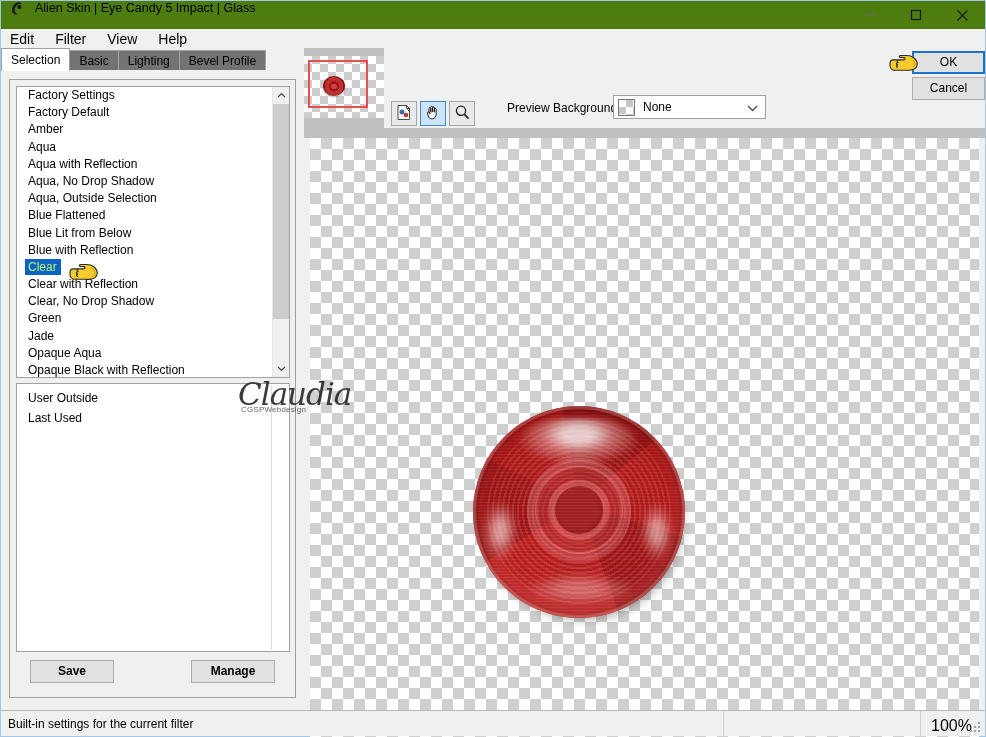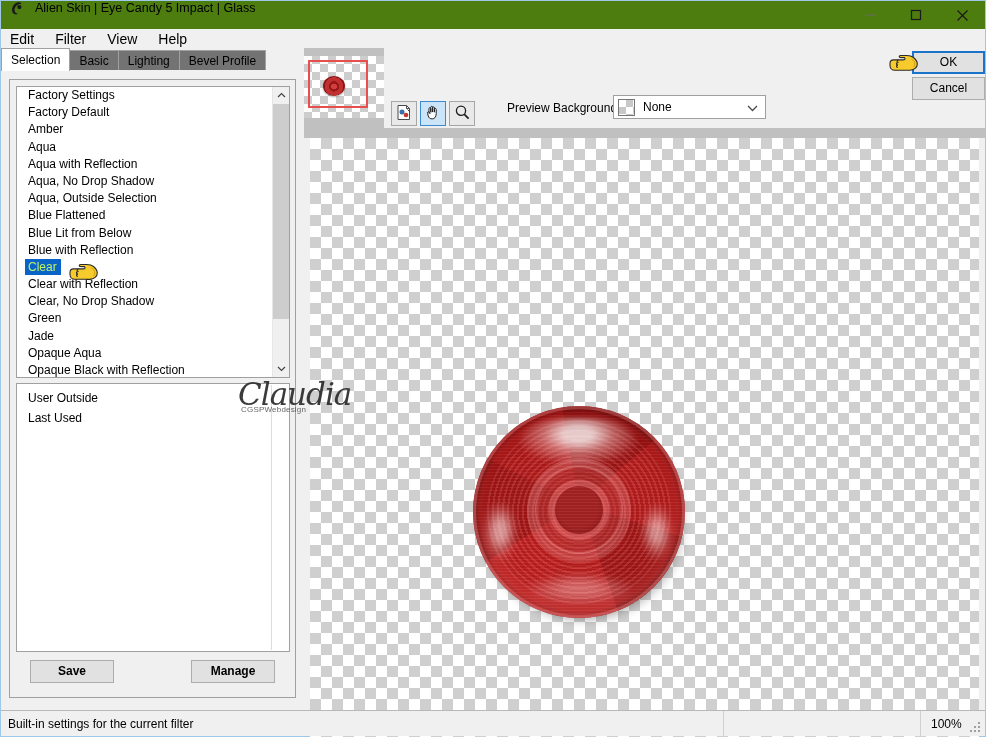--- a/index.html
+++ b/index.html
@@ -550,21 +550,21 @@
   }
   .status-sep2 {
     position: absolute;
     left: 919px; top: 0;
     width: 1px; height: 25px;
     background: #cfcfcf;
   }
   .status-zoom {
     position: absolute;
     left: 930px; top: 6px;
-    font-size: 12px;
+    font-size: 16px;
     color: #000;
   }
   .grip {
     position: absolute;
     right: 3px; bottom: 2px;
     width: 12px; height: 12px;
   }
   .grip i {
     position: absolute;
     width: 2px; height: 2px;

